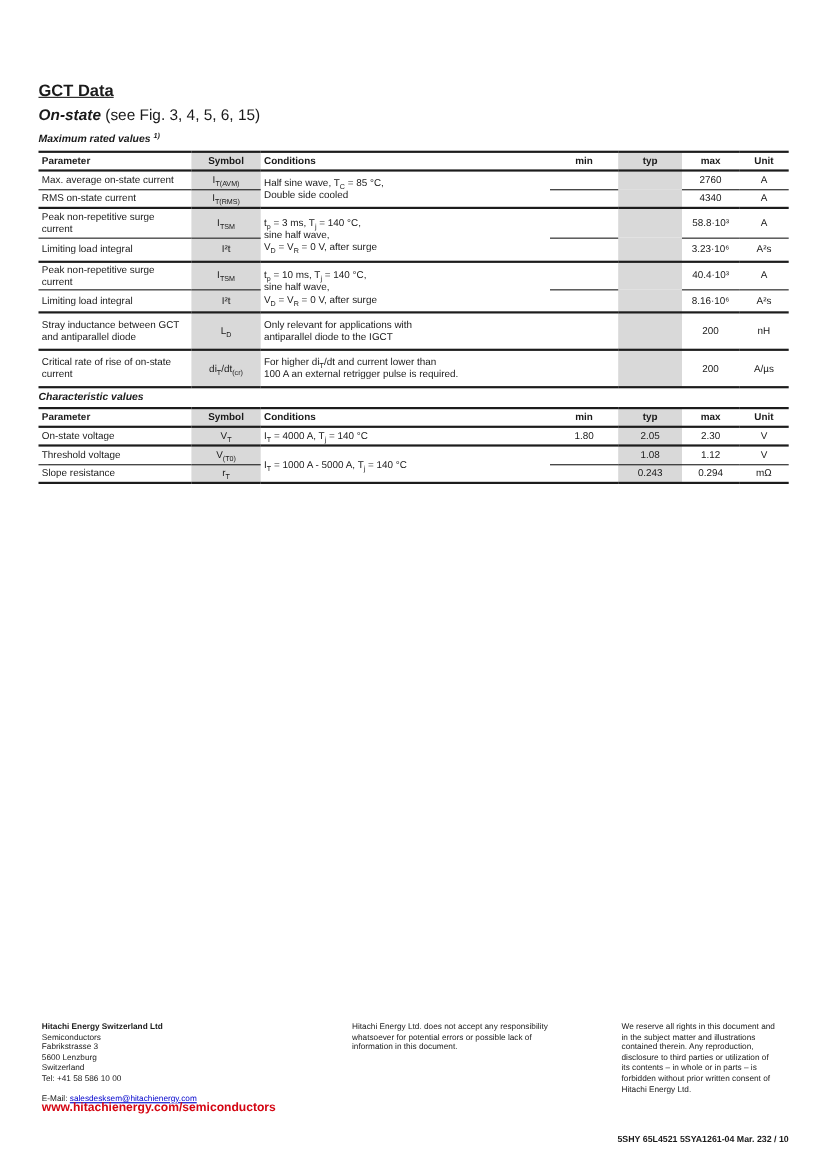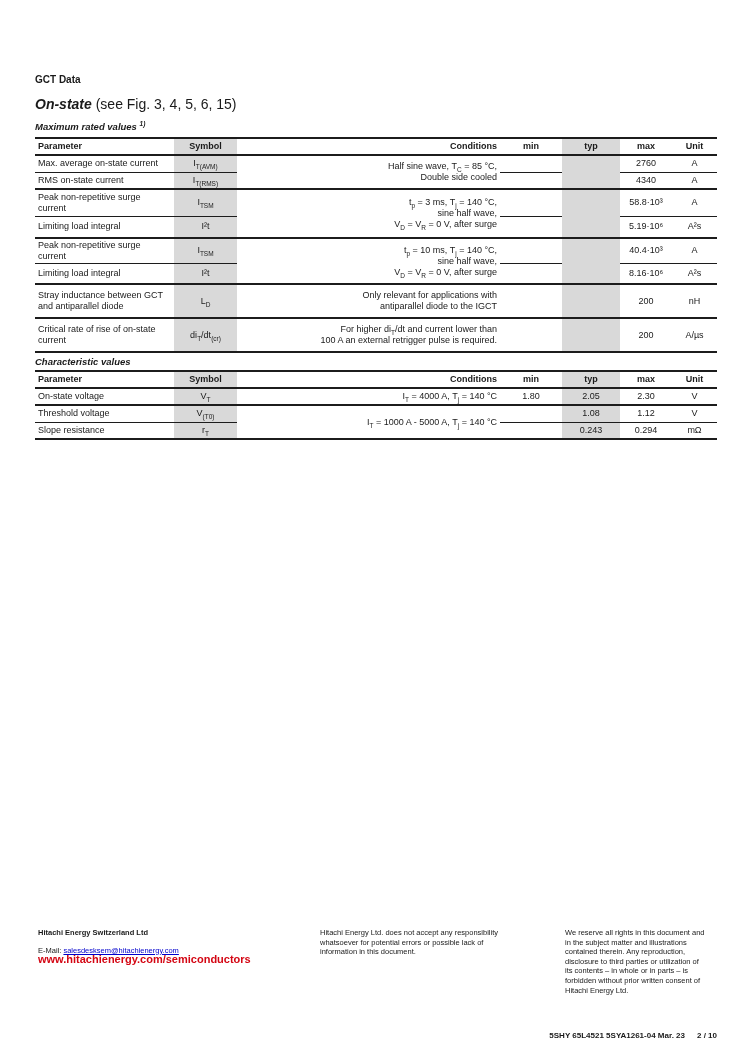--- a/index.html
+++ b/index.html
@@ -5,56 +5,56 @@
   html,body{margin:0;padding:0;background:#ffffff;}
   body{
     width:750px;height:1061px;position:relative;
     font-family:"Liberation Sans", sans-serif;color:#1a1a1a;
     -webkit-font-smoothing:antialiased;
   }
   .abs{position:absolute;}
   .b{font-weight:bold;}
 
   
-  .h-section{left:35px;top:74px;font-size:10px;font-weight:bold;}
+  .h-section{left:35px;top:74px;font-size:15px;font-weight:bold;text-decoration:underline;}
   .h-sub{left:35px;top:96px;font-size:14px;}
   .h-sub .b{font-weight:bold;font-style:italic;}
   .tbl-caption{left:35px;font-size:9.5px;font-weight:bold;font-style:italic;}
   .tbl-caption sup{font-size:6.5px;}
 
   
   .dtable{border-collapse:collapse;table-layout:fixed;width:682px;
           font-size:9px;line-height:11px;color:#1a1a1a;}
   .dtable col.c-gray{background:#d9d9d9;}
   .dtable th,.dtable td{padding:0 3px;vertical-align:middle;}
   .dtable thead th{border-top:2px solid #1c1c1c;border-bottom:2px solid #1c1c1c;
                    font-weight:bold;}
   .al{text-align:left;}
   .ac{text-align:center;}
   .p4{padding-left:4px;}
-  .p5{padding-left:5px;text-align:right;}
+  .p5{padding-left:5px;}
   .dtable td.sep{border-bottom:1px solid #1c1c1c;}
   .dtable tr.thick > td{border-bottom:2px solid #1c1c1c;}
   .dtable td.merged{border-bottom:2px solid #1c1c1c;}
   .dtable sub{font-size:6.5px;line-height:0;}
 
   
   .pre{white-space:pre-line;}
   .f-small{font-size:7.5px;line-height:9.6px;}
   .f-left{left:38px;top:928px;}
   .f-mid{left:320px;top:928px;width:192px;}
   .f-right{left:565px;top:928px;width:168px;}
   .f-mid .pre + .pre{margin-top:8px;}
   .f-bold{font-weight:bold;}
   .email-line{margin-top:8px;}
   a.email{color:#0000cc;text-decoration:underline;cursor:pointer;}
   a.website{display:block;margin-top:0;color:#d40613;font-weight:bold;
             font-size:11px;text-decoration:none;cursor:pointer;}
   .doc-line{right:33px;top:1031px;font-size:8px;font-weight:bold;text-align:right;}
-  .doc-line .pg{margin-left:12px;}
+  .doc-line .pg{margin-left:0;}
 </style>
 </head>
 <body>
 
 <div class="abs h-section">GCT Data</div>
 
 <div class="abs h-sub">
   <span class="b">On-state</span><span> (see Fig. 3, 4, 5, 6, 15)</span>
 </div>
 
@@ -109,21 +109,21 @@
       <td class="ac sep"></td>
       <td class="ac"></td>
       <td class="ac sep">58.8·10³</td>
       <td class="ac sep">A</td>
     </tr>
     <tr class="thick" style="height:22px">
       <td class="al p4">Limiting load integral</td>
       <td class="ac">I²t</td>
       <td class="ac"></td>
       <td class="ac"></td>
-      <td class="ac">5.19·10⁶</td>
+      <td class="ac">3.23·10⁶</td>
       <td class="ac">A²s</td>
     </tr>
 
     <tr style="height:25px">
       <td class="al p4 sep">Peak non-repetitive surge<br>current</td>
       <td class="ac sep">I<sub>TSM</sub></td>
       <td class="al p5 merged" rowspan="2">t<sub>p</sub> = 10 ms, T<sub>j</sub> = 140 °C,<br>sine half wave,<br>V<sub>D</sub> = V<sub>R</sub> = 0 V, after surge</td>
       <td class="ac sep"></td>
       <td class="ac"></td>
       <td class="ac sep">40.4·10³</td>
@@ -207,20 +207,25 @@
       <td class="ac"></td>
       <td class="ac">0.243</td>
       <td class="ac">0.294</td>
       <td class="ac">mΩ</td>
     </tr>
   </tbody>
 </table>
 
 <div class="abs f-left f-small">
   <div class="f-bold">Hitachi Energy Switzerland Ltd</div>
+  <div class="pre">Semiconductors
+Fabrikstrasse 3
+5600 Lenzburg
+Switzerland
+Tel: +41 58 586 10 00</div>
   <div class="email-line">
     <span>E-Mail: </span><a class="email">salesdesksem@hitachienergy.com</a>
   </div>
   <a class="website">www.hitachienergy.com/semiconductors</a>
 </div>
 
 <div class="abs f-mid f-small">
   <div class="pre">Hitachi Energy Ltd. does not accept any responsibility
 whatsoever for potential errors or possible lack of
 information in this document.</div>

